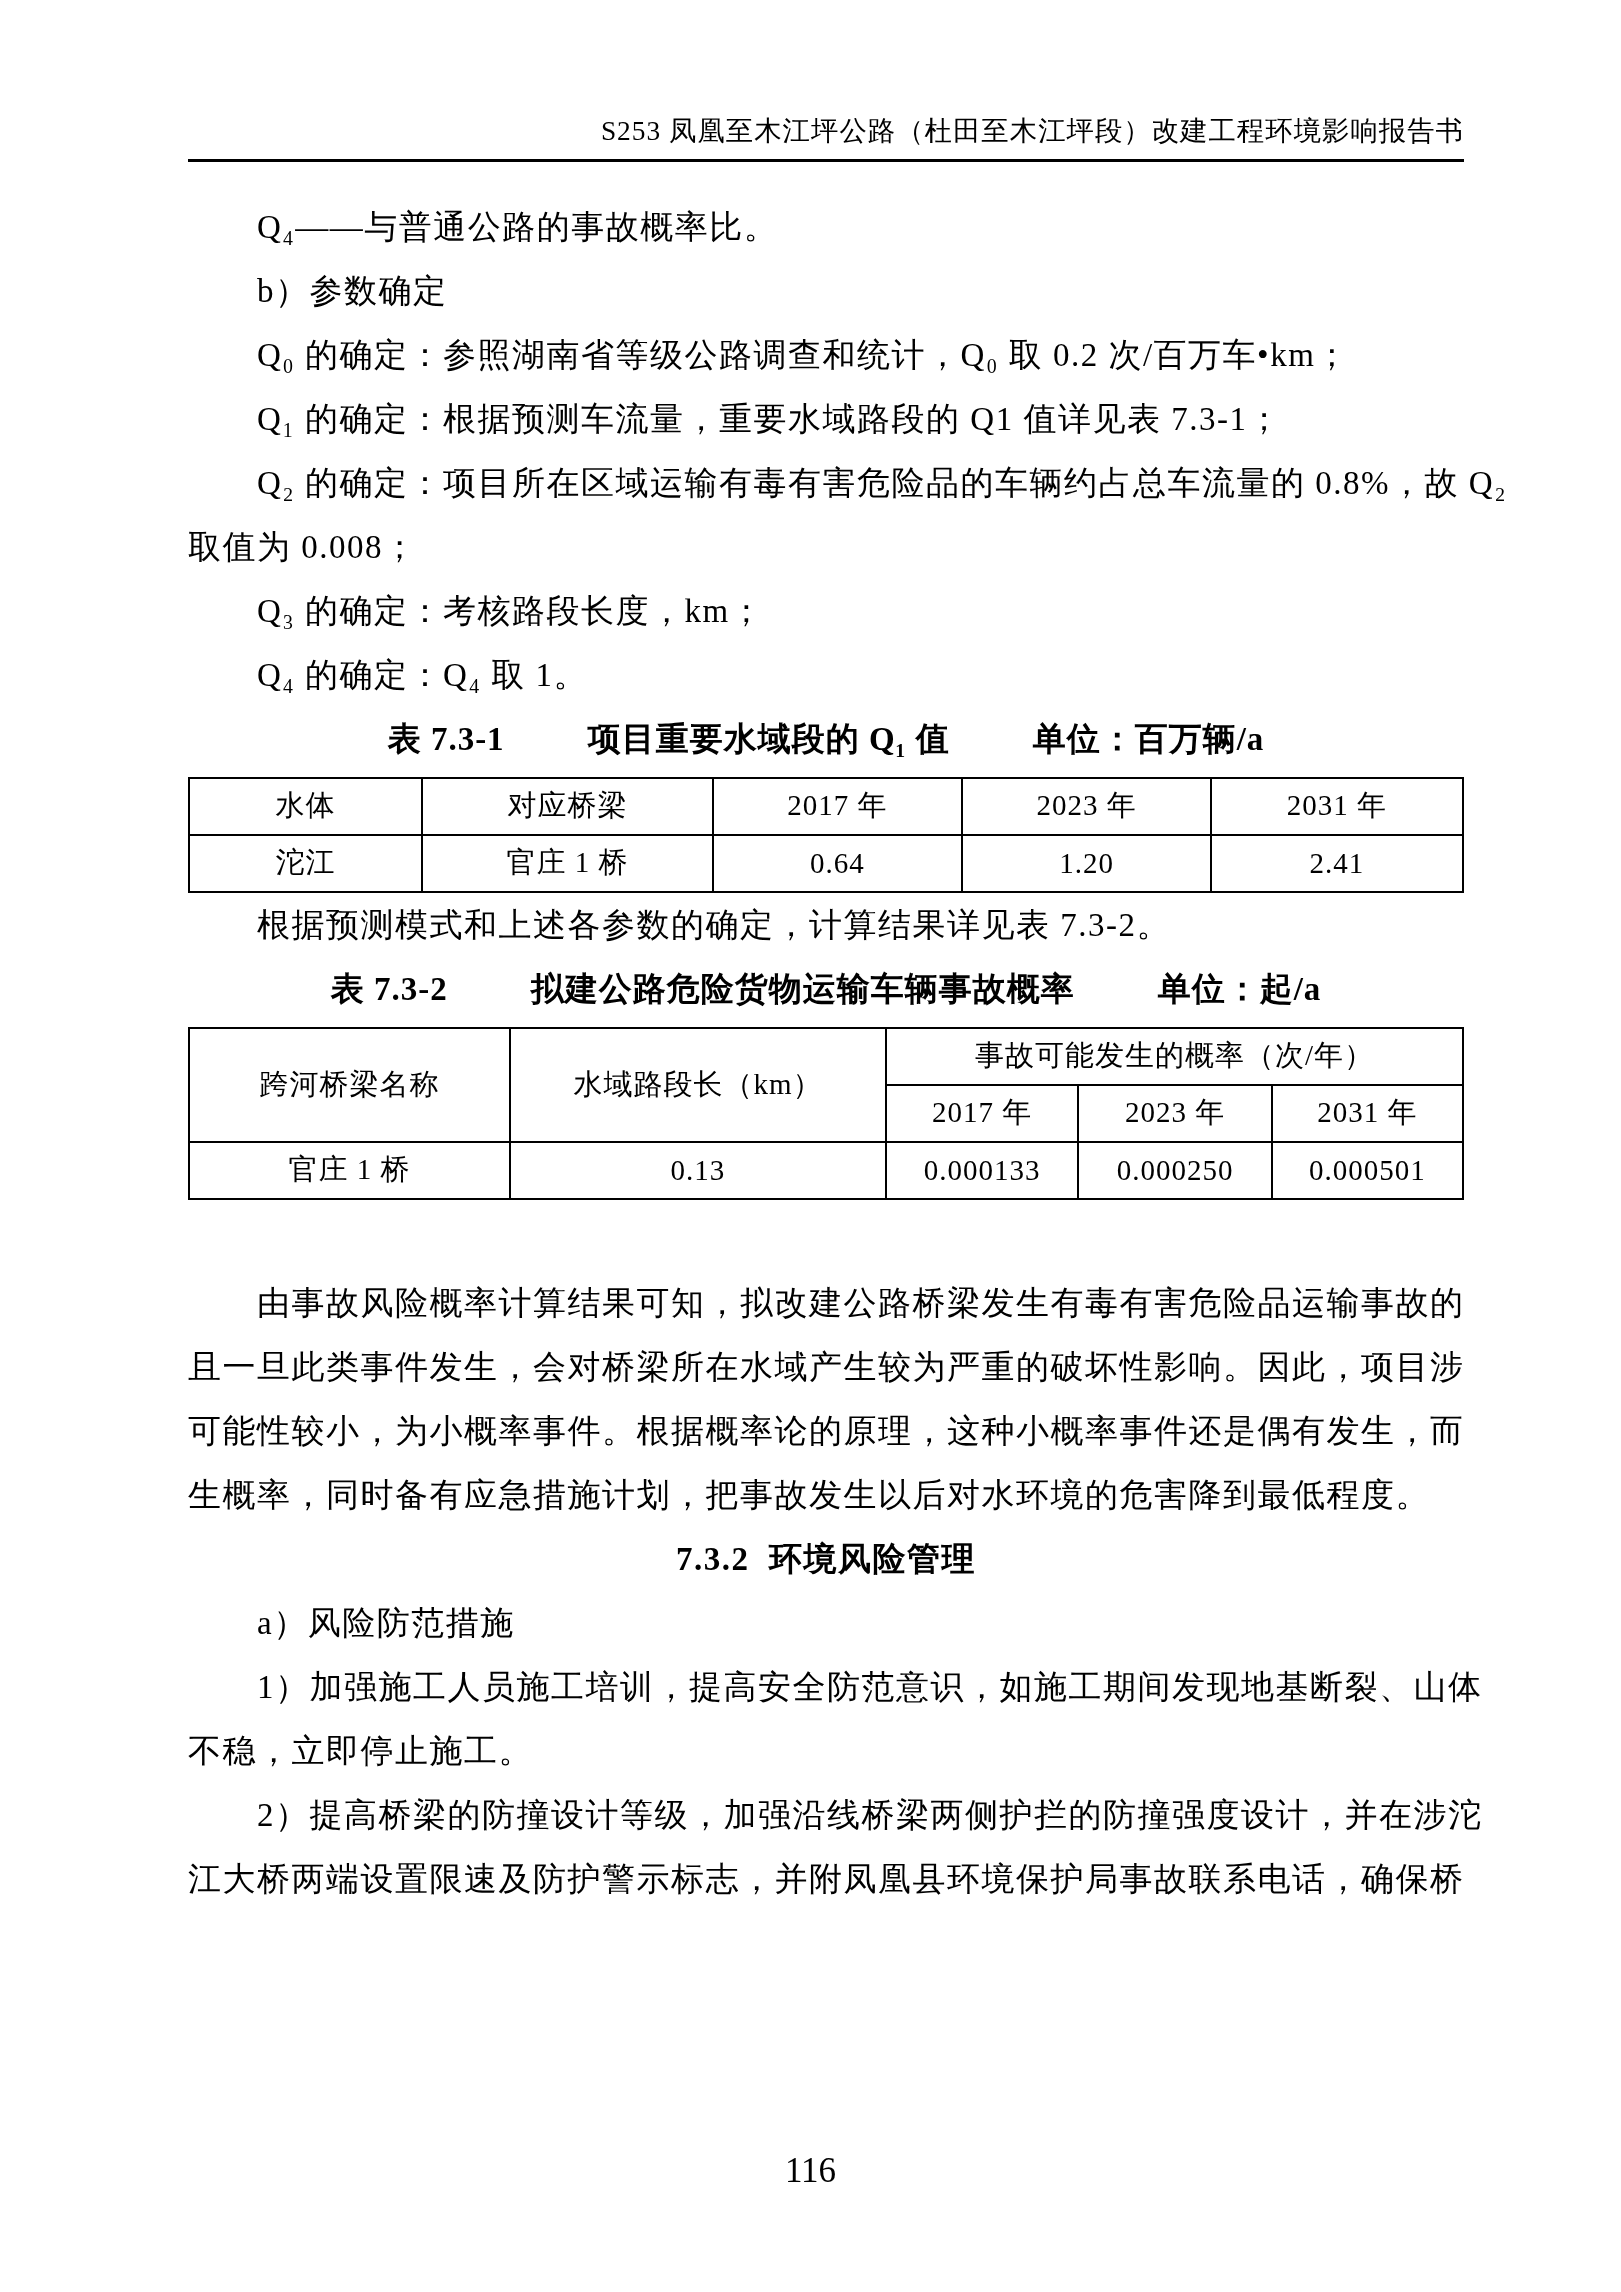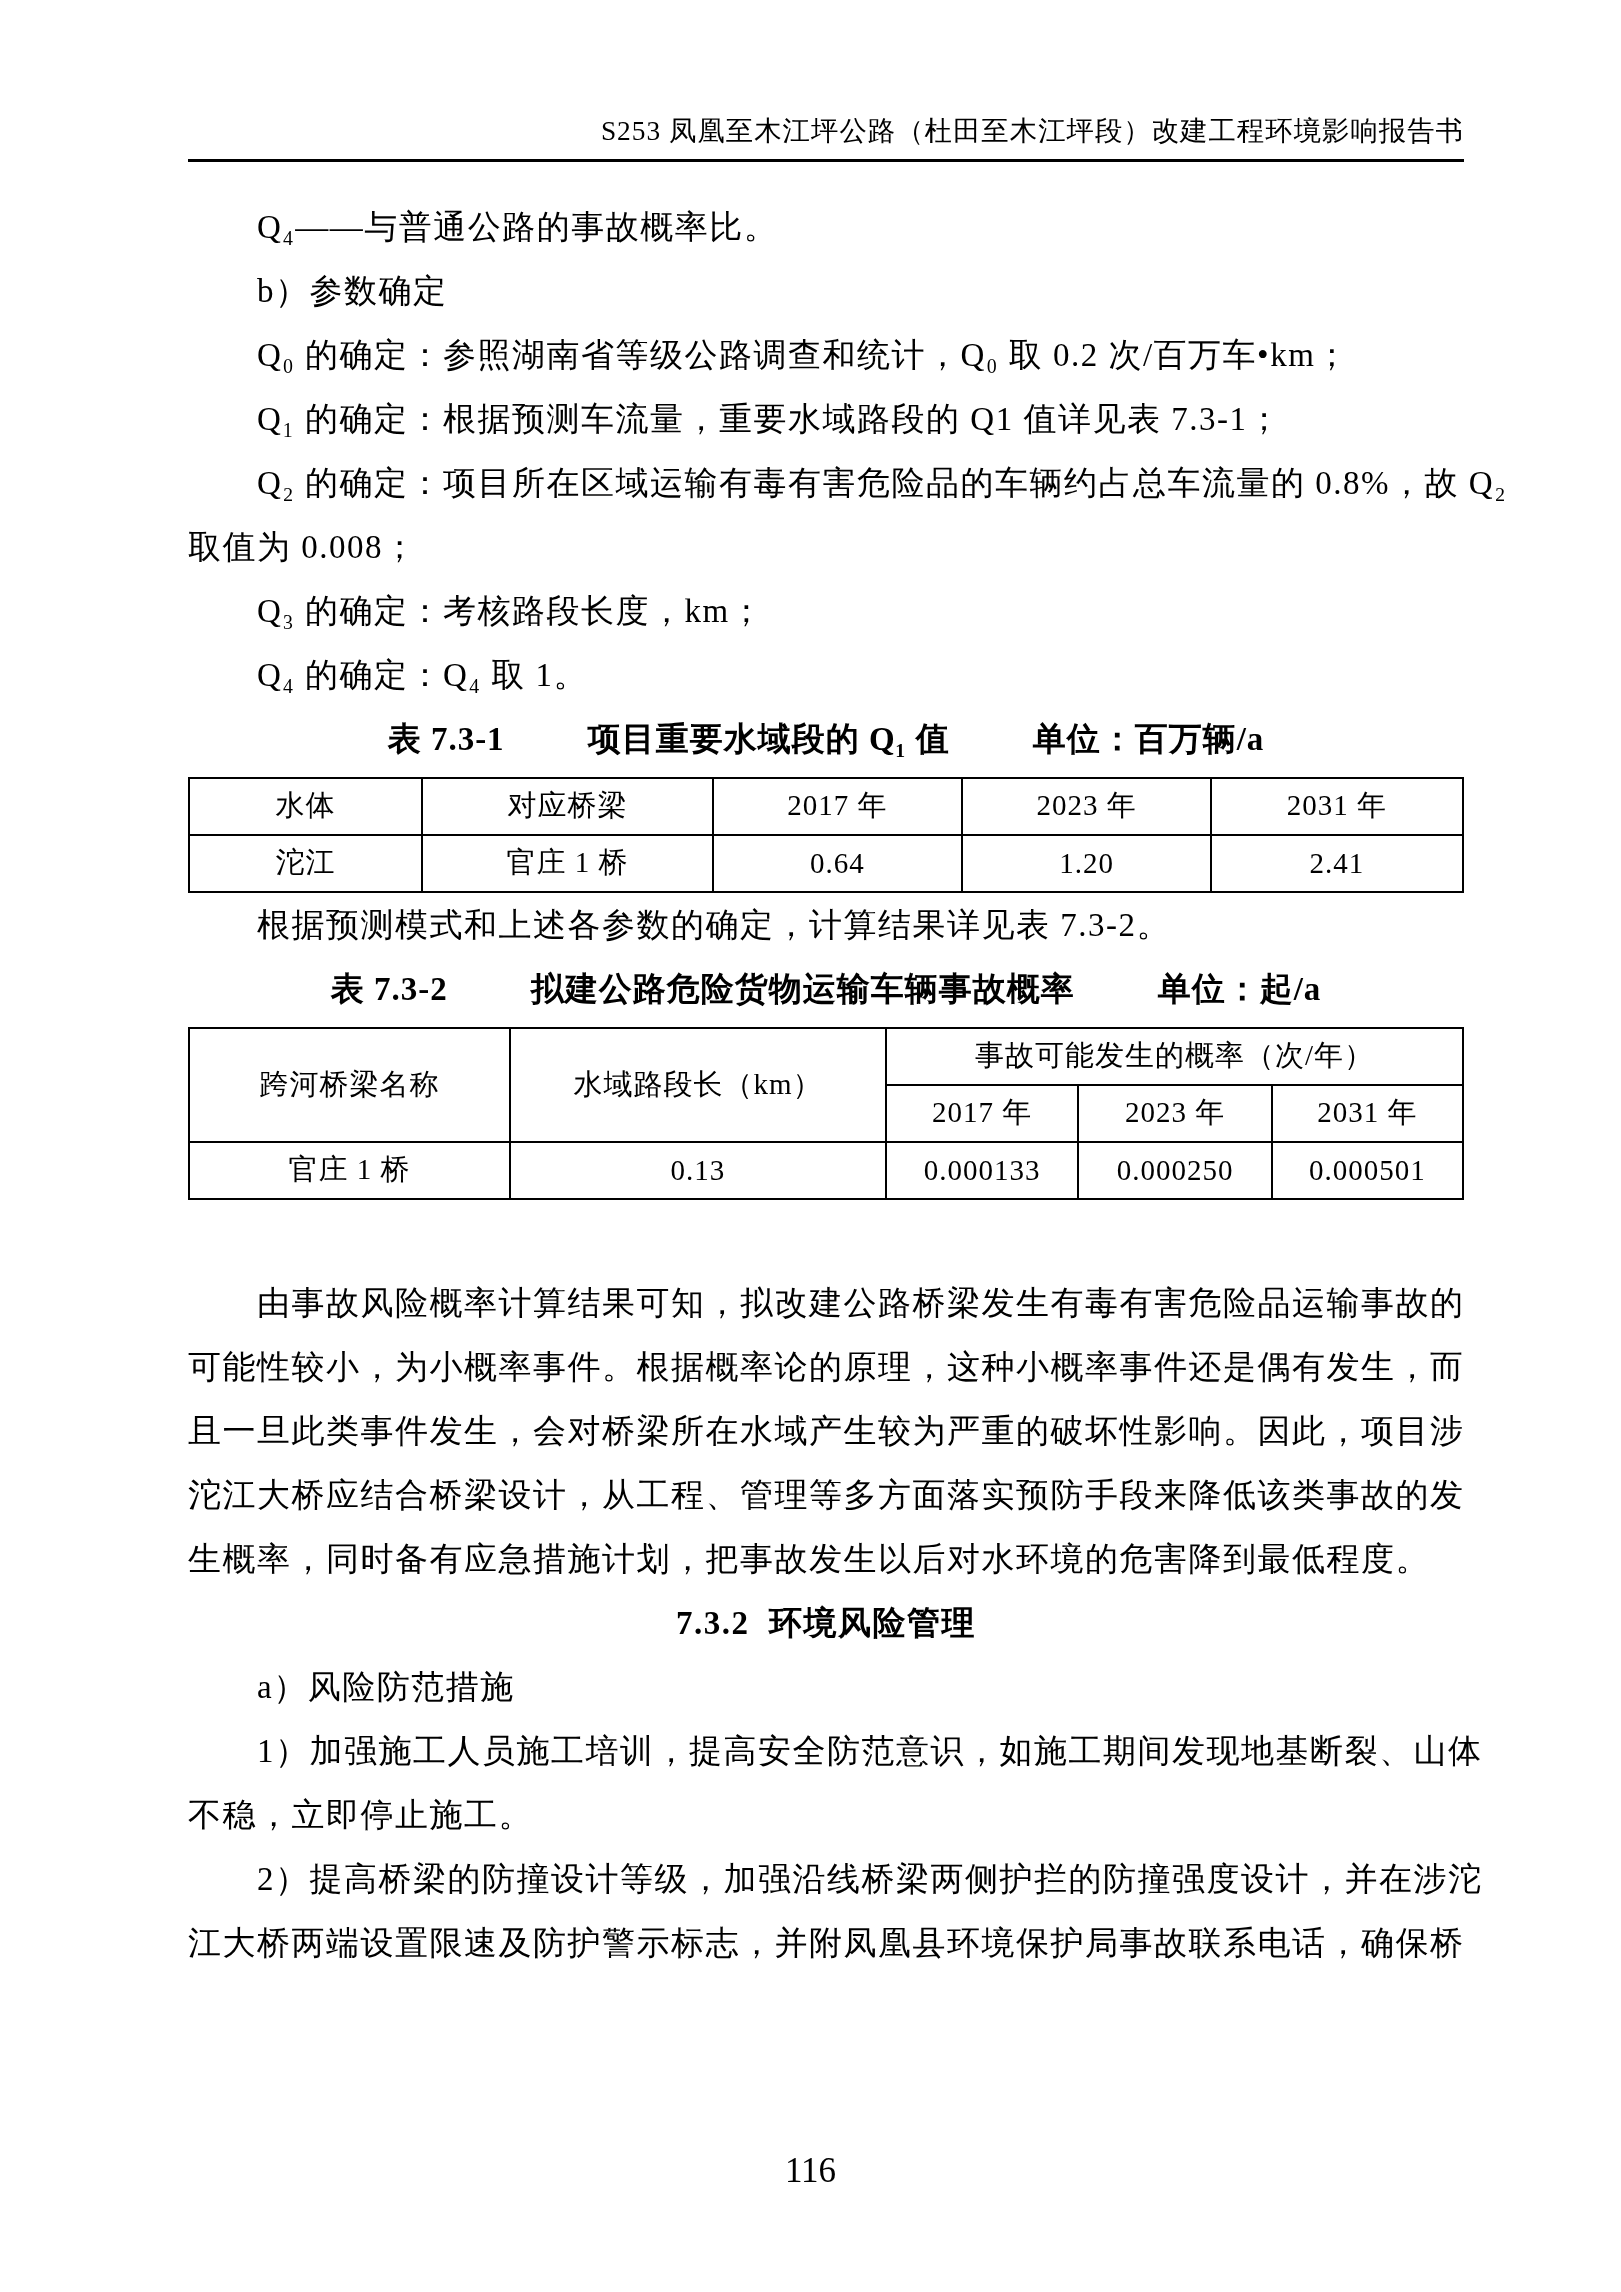--- a/index.html
+++ b/index.html
@@ -161,23 +161,22 @@
         <td>官庄 1 桥</td>
         <td>0.13</td>
         <td>0.000133</td>
         <td>0.000250</td>
         <td>0.000501</td>
       </tr>
     </tbody>
       </table>
 
     <div class="line indent mt72">由事故风险概率计算结果可知，拟改建公路桥梁发生有毒有害危险品运输事故的</div>
+    <div class="line">且一旦此类事件发生，会对桥梁所在水域产生较为严重的破坏性影响。因此，项目涉</div>
     <div class="line">可能性较小，为小概率事件。根据概率论的原理，这种小概率事件还是偶有发生，而</div>
-    <div class="line">且一旦此类事件发生，会对桥梁所在水域产生较为严重的破坏性影响。因此，项目涉</div>
-    <div class="line">沱江大桥应结合桥梁设计，从工程、管理等多方面落实预防手段来降低该类事故的发</div>
     <div class="line">生概率，同时备有应急措施计划，把事故发生以后对水环境的危害降到最低程度。</div>
 
     <div class="line bold">7.3.2  环境风险管理</div>
     <div class="line indent">a）风险防范措施</div>
 
     <div class="line indent">1）加强施工人员施工培训，提高安全防范意识，如施工期间发现地基断裂、山体</div>
     <div class="line">不稳，立即停止施工。</div>
     <div class="line indent">2）提高桥梁的防撞设计等级，加强沿线桥梁两侧护拦的防撞强度设计，并在涉沱</div>
     <div class="line">江大桥两端设置限速及防护警示标志，并附凤凰县环境保护局事故联系电话，确保桥</div>
 

